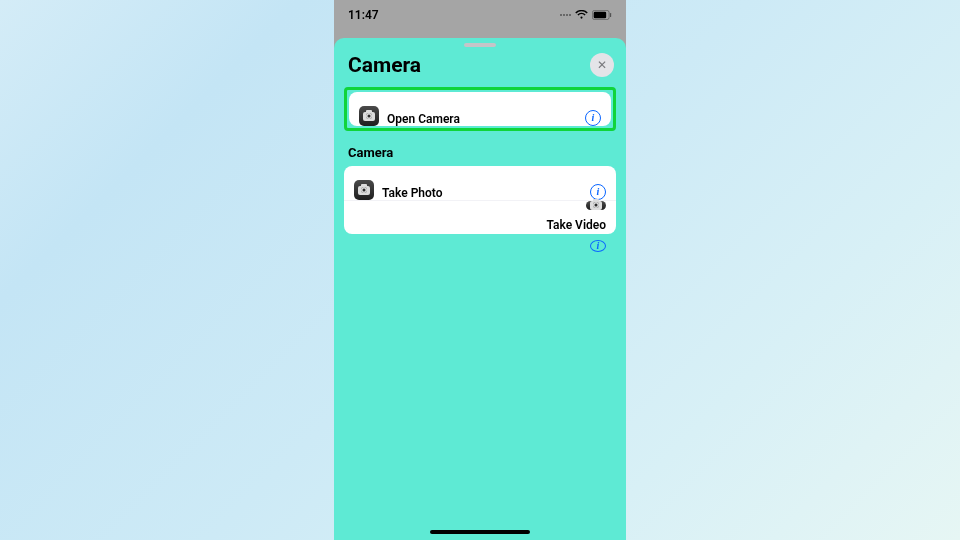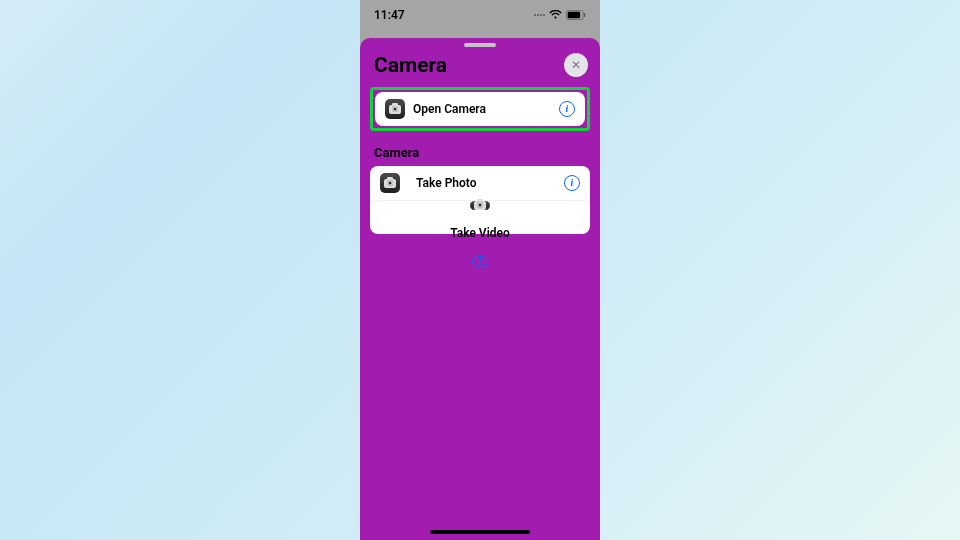--- a/index.html
+++ b/index.html
@@ -4,21 +4,21 @@
   <style>
     * { margin: 0; padding: 0; box-sizing: border-box; font-family: -apple-system, BlinkMacSystemFont, "Segoe UI", Roboto, sans-serif; }
     html, body { width: 960px; height: 540px; overflow: hidden; }
     body {
       background: linear-gradient(135deg, #d4ecf7 0%, #c4e5f5 20%, #cdeaf6 50%, #d8f0f6 75%, #e6f6f4 100%);
       display: flex;
       align-items: center;
       justify-content: center;
     }
     .phone {
-      width: 240px;
+      width: 292px;
       height: 540px;
       background: #a5a5a5;
       border-radius: 0;
       position: relative;
       overflow: hidden;
     }
     .status-bar {
       height: 30px;
       background: #a5a5a5;
       display: flex;
@@ -31,21 +31,21 @@
     .status-right { display: flex; align-items: center; gap: 4px; }
     .dots { display:flex; gap:1px; align-items:flex-end;}
     .dots span { width:2px; height:2px; background:#555; border-radius:50%; display:block;}
     .wifi-icon, .battery-icon { display: inline-flex; align-items: center; }
     .sheet {
       position: absolute;
       top: 38px;
       left: 0;
       right: 0;
       bottom: 0;
-      background: #a21caf;
+      background: #5eead4;
       border-radius: 10px 10px 0 0;
     }
     .grabber {
       width: 32px;
       height: 4px;
       background: #c5c5c8;
       border-radius: 2px;
       margin: 5px auto 0;
     }
     .sheet-header {
@@ -76,25 +76,25 @@
       border: 3px solid #10d43a;
       border-radius: 4px;
       padding: 2px;
       margin-bottom: 14px;
     }
     .action-row {
       background: #fff;
       border-radius: 8px;
       height: 34px;
       display: flex;
-      align-items: center;
+      align-items: flex-end;
       padding: 0 10px;
       gap: 8px;
     }
-    .group .action-row { border-radius: 0; gap: 16px; }
+    .group .action-row { border-radius: 0; }
     .group .action-row:first-child { border-radius: 8px 8px 0 0; }
     .group .action-row:last-child { border-radius: 0 0 8px 8px; flex-direction: column; }
     .group .action-row + .action-row { border-top: 1px solid #f2f2f6; }
     .app-icon {
       width: 20px;
       height: 20px;
       border-radius: 5px;
       background: linear-gradient(#4a4a4a, #1e1e1e);
       display: flex;
       align-items: center;

